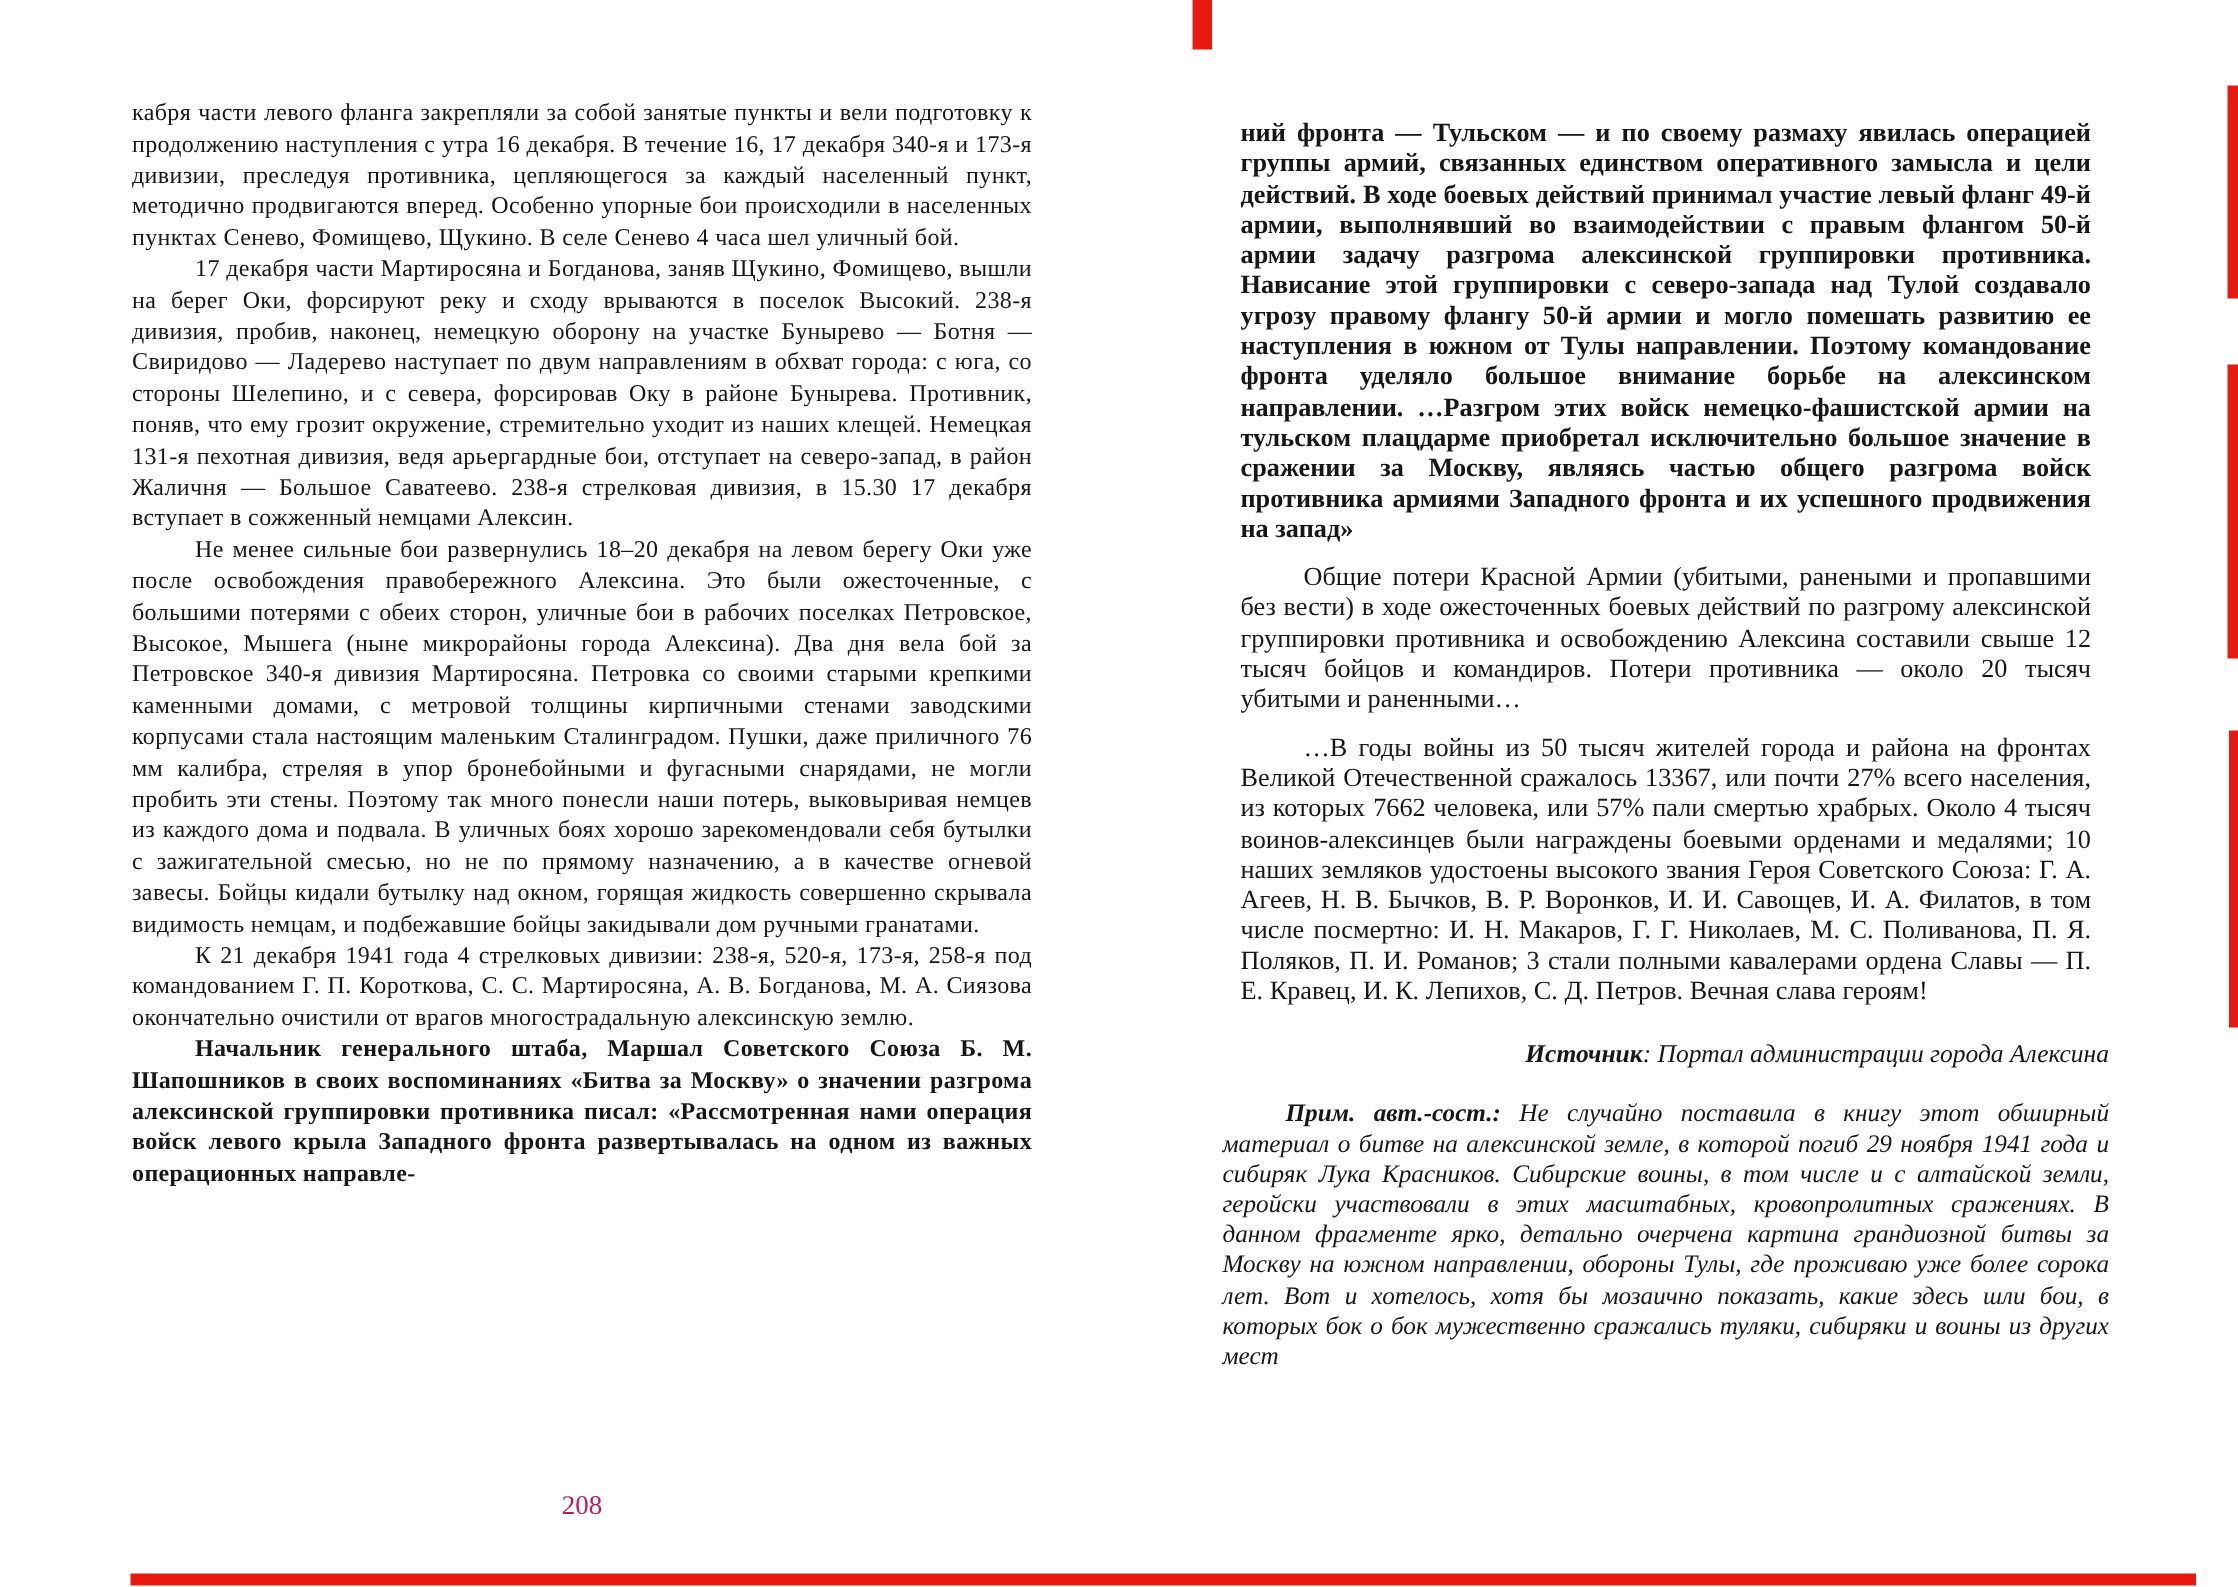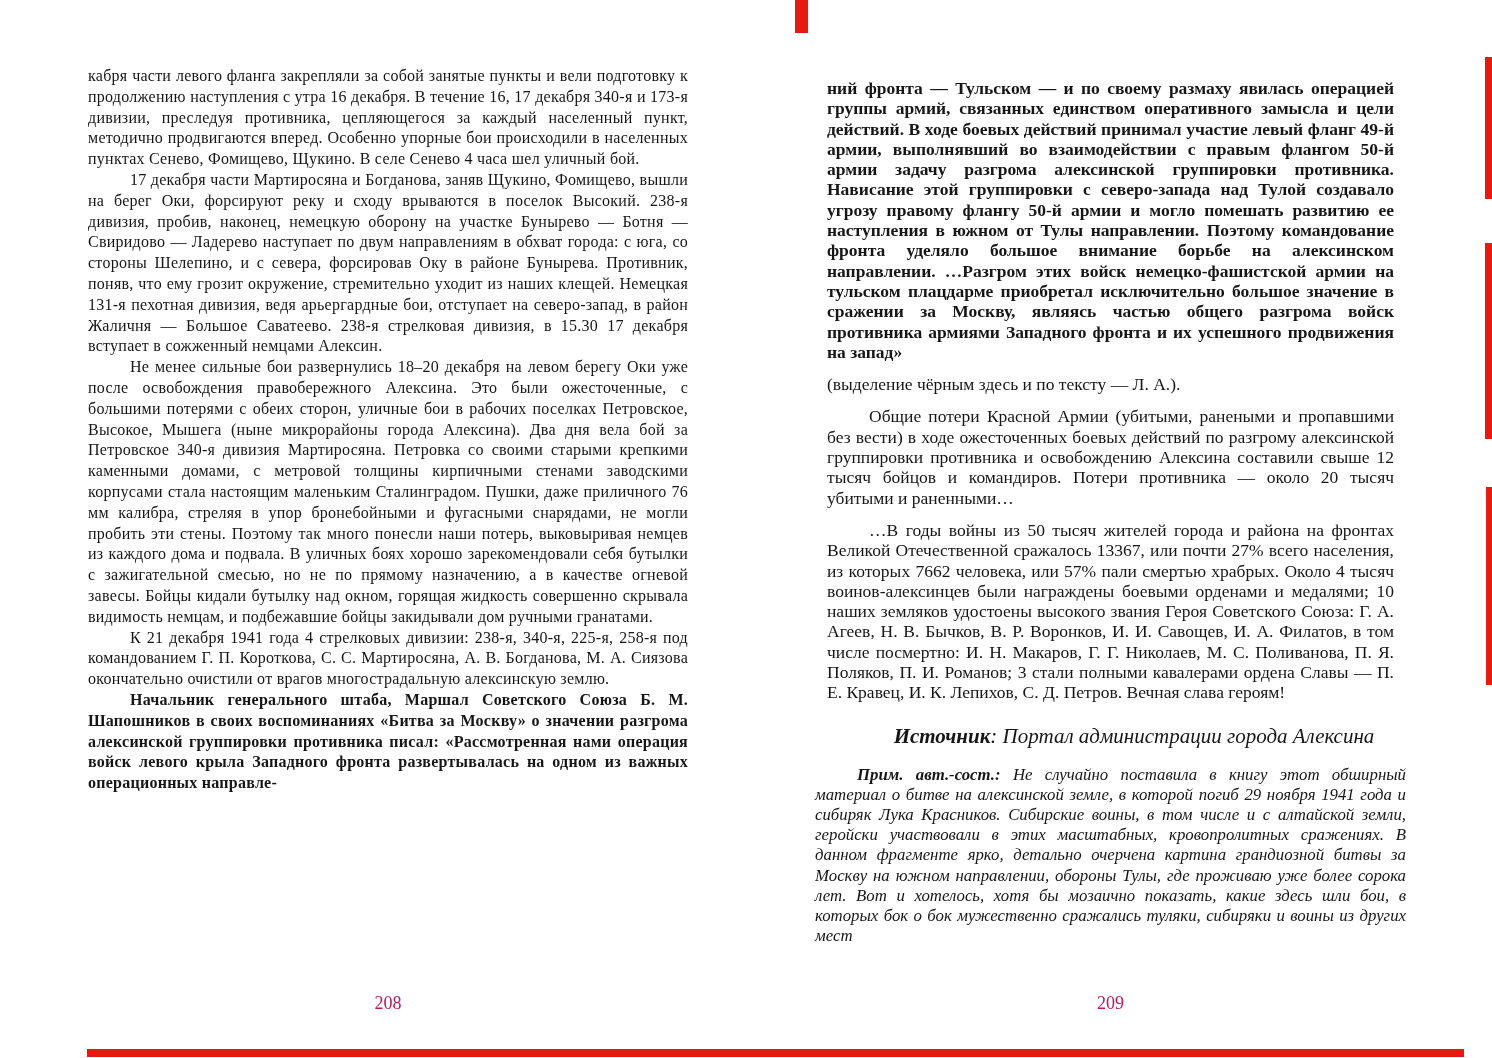--- a/index.html
+++ b/index.html
@@ -43,24 +43,24 @@
     text-align: justify;
     hyphens: auto;
   }
   p.indent { text-indent: 42px; }
   p.bold   { font-weight: 700; }
   .source-block {
     margin: 22px 0 0 47px;
   }
   .source-block p {
     margin: 0;
-    font-size: 21px;
+    font-size: 17px;
     line-height: 22px;
     font-style: italic;
-    text-align: center;
+    text-align: right;
   }
   .source-label { font-weight: 700; }
   p.note {
     margin: 18px 0 0 0;
     font-size: 16.8px;
     line-height: 20.2px;
     font-style: italic;
     text-align: justify;
     text-indent: 42px;
     hyphens: auto;
@@ -89,38 +89,36 @@
 </style>
 </head>
 <body>
 
 <div class="spread" lang="ru">
 
   <div class="page page-left">
     <p class="body">кабря части левого фланга закрепляли за собой занятые пункты и вели подготовку к продолжению наступления с утра 16 декабря. В течение 16, 17 декабря 340-я и 173-я дивизии, преследуя противника, цепляющегося за каждый населенный пункт, методично продвигаются вперед. Особенно упорные бои происходили в населенных пунктах Сенево, Фомищево, Щукино. В селе Сенево 4 часа шел уличный бой.</p>
     <p class="body indent">17 декабря части Мартиросяна и Богданова, заняв Щукино, Фомищево, вышли на берег Оки, форсируют реку и сходу врываются в поселок Высокий. 238-я дивизия, пробив, наконец, немецкую оборону на участке Бунырево — Ботня — Свиридово — Ладерево наступает по двум направлениям в обхват города: с юга, со стороны Шелепино, и с севера, форсировав Оку в районе Бунырева. Противник, поняв, что ему грозит окружение, стремительно уходит из наших клещей. Немецкая 131-я пехотная дивизия, ведя арьергардные бои, отступает на северо-запад, в район Жаличня — Большое Саватеево. 238-я стрелковая дивизия, в 15.30 17 декабря вступает в сожженный немцами Алексин.</p>
     <p class="body indent">Не менее сильные бои развернулись 18–20 декабря на левом берегу Оки уже после освобождения правобережного Алексина. Это были ожесточенные, с большими потерями с обеих сторон, уличные бои в рабочих поселках Петровское, Высокое, Мышега (ныне микрорайоны города Алексина). Два дня вела бой за Петровское 340-я дивизия Мартиросяна. Петровка со своими старыми крепкими каменными домами, с метровой толщины кирпичными стенами заводскими корпусами стала настоящим маленьким Сталинградом. Пушки, даже приличного 76 мм калибра, стреляя в упор бронебойными и фугасными снарядами, не могли пробить эти стены. Поэтому так много понесли наши потерь, выковыривая немцев из каждого дома и подвала. В уличных боях хорошо зарекомендовали себя бутылки с зажигательной смесью, но не по прямому назначению, а в качестве огневой завесы. Бойцы кидали бутылку над окном, горящая жидкость совершенно скрывала видимость немцам, и подбежавшие бойцы закидывали дом ручными гранатами.</p>
-    <p class="body indent">К 21 декабря 1941 года 4 стрелковых дивизии: 238-я, 340-я, 225-я, 258-я под командованием Г. П. Короткова, С. С. Мартиросяна, А. В. Богданова, М. А. Сиязова окончательно очистили от врагов многострадальную алексинскую землю.</p>
+    <p class="body indent">К 21 декабря 1941 года 4 стрелковых дивизии: 238-я, 520-я, 173-я, 258-я под командованием Г. П. Короткова, С. С. Мартиросяна, А. В. Богданова, М. А. Сиязова окончательно очистили от врагов многострадальную алексинскую землю.</p>
     <p class="body indent bold">Начальник генерального штаба, Маршал Советского Союза Б. М. Шапошников в своих воспоминаниях «Битва за Москву» о значении разгрома алексинской группировки противника писал: «Рассмотренная нами операция войск левого крыла Западного фронта развертывалась на одном из важных операционных направле-</p>
   </div>
   <div class="pagenum pagenum-left">208</div>
 
   <div class="page page-right">
     <p class="body bold">ний фронта — Тульском — и по своему размаху явилась операцией группы армий, связанных единством оперативного замысла и цели действий. В ходе боевых действий принимал участие левый фланг 49-й армии, выполнявший во взаимодействии с правым флангом 50-й армии задачу разгрома алексинской группировки противника. Нависание этой группировки с северо-запада над Тулой создавало угрозу правому флангу 50-й армии и могло помешать развитию ее наступления в южном от Тулы направлении. Поэтому командование фронта уделяло большое внимание борьбе на алексинском направлении. …Разгром этих войск немецко-фашистской армии на тульском плацдарме приобретал исключительно большое значение в сражении за Москву, являясь частью общего разгрома войск противника армиями Западного фронта и их успешного продвижения на запад»</p>
-    <p class="body">(выделение чёрным здесь и по тексту — Л. А.).</p>
     <p class="body indent">Общие потери Красной Армии (убитыми, ранеными и пропавшими без вести) в ходе ожесточенных боевых действий по разгрому алексинской группировки противника и освобождению Алексина составили свыше 12 тысяч бойцов и командиров. Потери противника — около 20 тысяч убитыми и раненными…</p>
     <p class="body indent">…В годы войны из 50 тысяч жителей города и района на фронтах Великой Отечественной сражалось 13367, или почти 27% всего населения, из которых 7662 человека, или 57% пали смертью храбрых. Около 4 тысяч воинов-алексинцев были награждены боевыми орденами и медалями; 10 наших земляков удостоены высокого звания Героя Советского Союза: Г. А. Агеев, Н. В. Бычков, В. Р. Воронков, И. И. Савощев, И. А. Филатов, в том числе посмертно: И. Н. Макаров, Г. Г. Николаев, М. С. Поливанова, П. Я. Поляков, П. И. Романов; 3 стали полными кавалерами ордена Славы — П. Е. Кравец, И. К. Лепихов, С. Д. Петров. Вечная слава героям!</p>
 
     <div class="source-block">
       <p><span class="source-label">Источник</span><span>: Портал администрации города Алексина</span></p>
     </div>
 
     <p class="note"><span class="note-label">Прим. авт.-сост.:</span><span> Не случайно поставила в книгу этот обширный материал о битве на алексинской земле, в которой погиб 29 ноября 1941 года и сибиряк Лука Красников. Сибирские воины, в том числе и с алтайской земли, геройски участвовали в этих масштабных, кровопролитных сражениях. В данном фрагменте ярко, детально очерчена картина грандиозной битвы за Москву на южном направлении, обороны Тулы, где проживаю уже более сорока лет. Вот и хотелось, хотя бы мозаично показать, какие здесь шли бои, в которых бок о бок мужественно сражались туляки, сибиряки и воины из других мест</span></p>
   </div>
-  <div class="pagenum pagenum-right">209</div>
 
   <div class="mark mark-top"></div>
   <div class="mark mark-right-1"></div>
   <div class="mark mark-right-2"></div>
   <div class="mark mark-right-3"></div>
   <div class="mark mark-bottom"></div>
 
 </div>
 
 </body></html>

